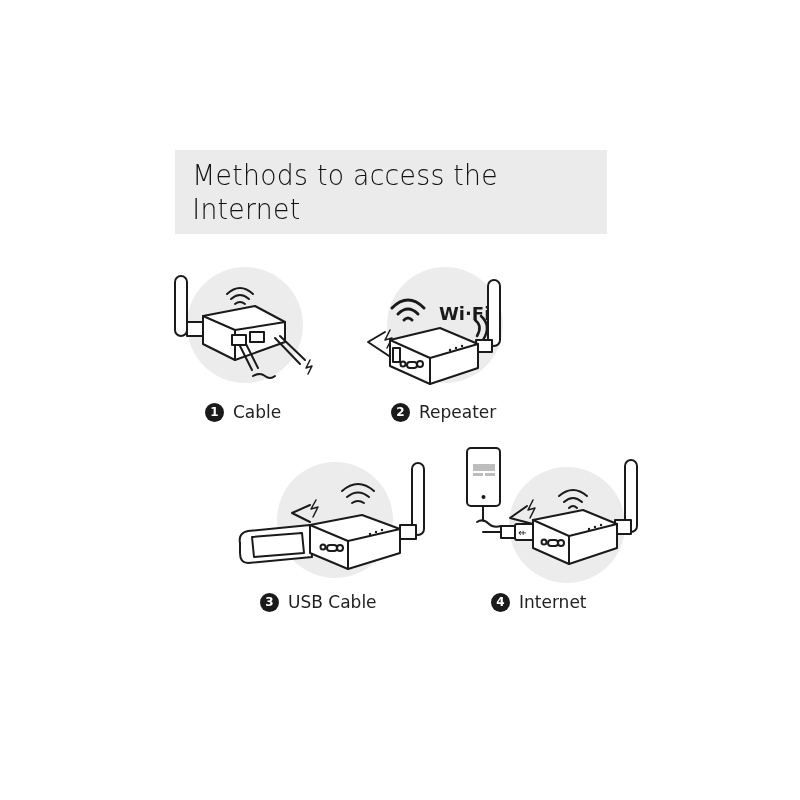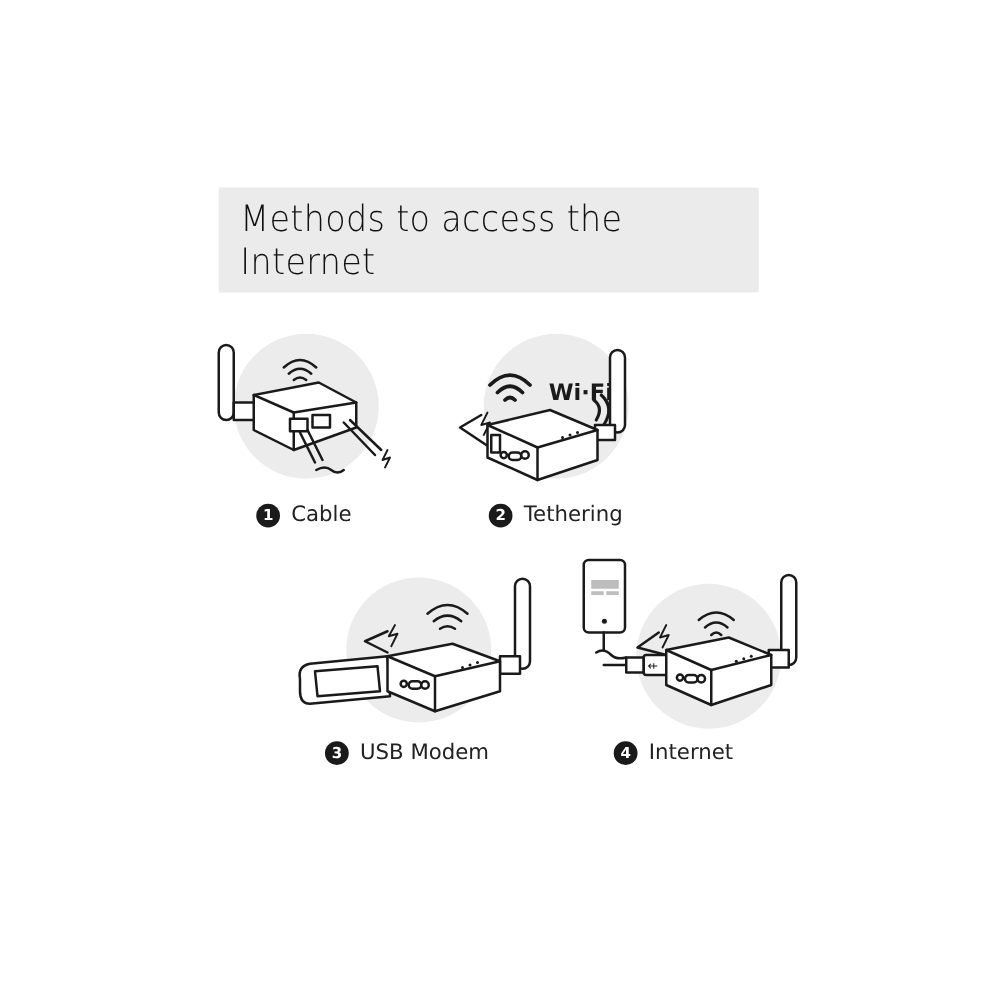--- a/index.html
+++ b/index.html
@@ -77,21 +77,21 @@
     <circle class="fillw" cx="53" cy="104" r="2.5"></circle>
     <rect class="fillw" x="57" y="102" width="10" height="6" rx="3"></rect>
     <circle class="fillw" cx="70" cy="104" r="3"></circle>
     <circle cx="100" cy="90" r="1.2" fill="#1a1a1a"></circle>
     <circle cx="106" cy="88" r="1.2" fill="#1a1a1a"></circle>
     <circle cx="112" cy="86" r="1.2" fill="#1a1a1a"></circle>
   </svg>
 </div>
 <div class="label" style="left:391px;top:402px;">
   <span class="num">2</span>
-  <span>Tethering</span>
+  <span>Repeater</span>
 </div>
 
 <div class="method" style="left:230px;top:455px;width:210px;height:130px;">
   <svg width="210" height="130">
     <circle class="circ" cx="105" cy="65" r="58"></circle>
     <path class="stroke" d="M112 36 Q128 22 144 36"></path>
     <path class="stroke" d="M117 42 Q128 33 139 42"></path>
     <path class="stroke" d="M122 48 Q128 44 134 48"></path>
 
     <rect class="fillw" x="182" y="8" width="12" height="72" rx="6"></rect>
@@ -109,21 +109,21 @@
     <circle class="fillw" cx="93" cy="92" r="2.5"></circle>
     <rect class="fillw" x="97" y="90" width="10" height="6" rx="3"></rect>
     <circle class="fillw" cx="110" cy="93" r="3"></circle>
     <circle cx="140" cy="79" r="1.2" fill="#1a1a1a"></circle>
     <circle cx="146" cy="77" r="1.2" fill="#1a1a1a"></circle>
     <circle cx="152" cy="75" r="1.2" fill="#1a1a1a"></circle>
   </svg>
 </div>
 <div class="label" style="left:260px;top:592px;">
   <span class="num">3</span>
-  <span>USB Modem</span>
+  <span>USB Cable</span>
 </div>
 
 <div class="method" style="left:455px;top:440px;width:200px;height:145px;">
   <svg width="200" height="145">
     <circle class="circ" cx="112" cy="85" r="58"></circle>
 
     <rect class="fillw" x="12" y="8" width="33" height="58" rx="4"></rect>
     <rect x="18" y="24" width="22" height="7" fill="#bdbdbd"></rect>
     <rect x="18" y="33" width="10" height="3" fill="#bdbdbd"></rect>
     <rect x="30" y="33" width="10" height="3" fill="#bdbdbd"></rect>

